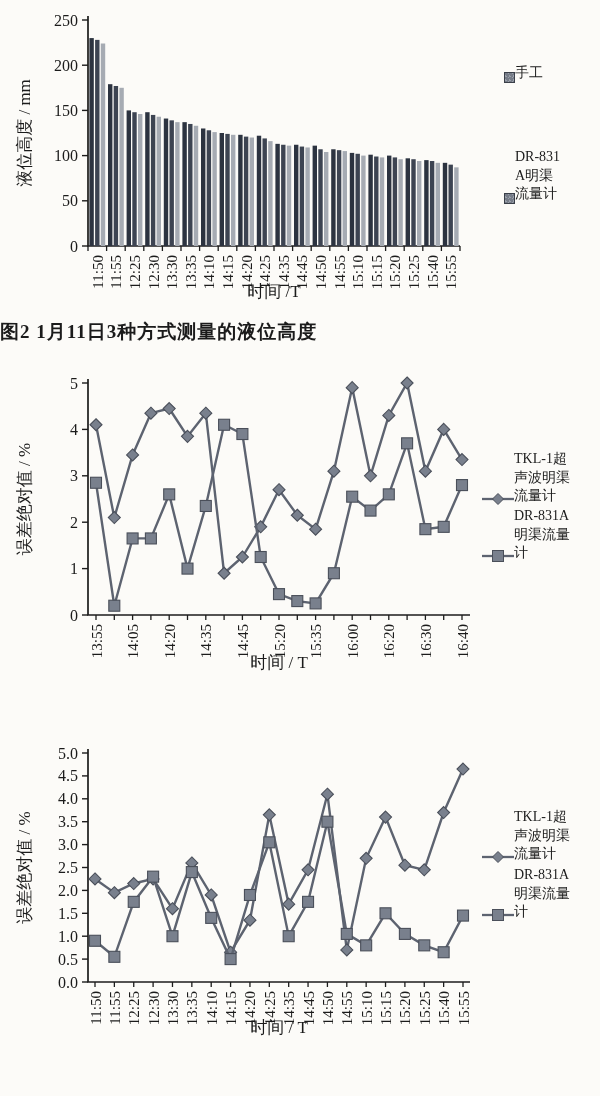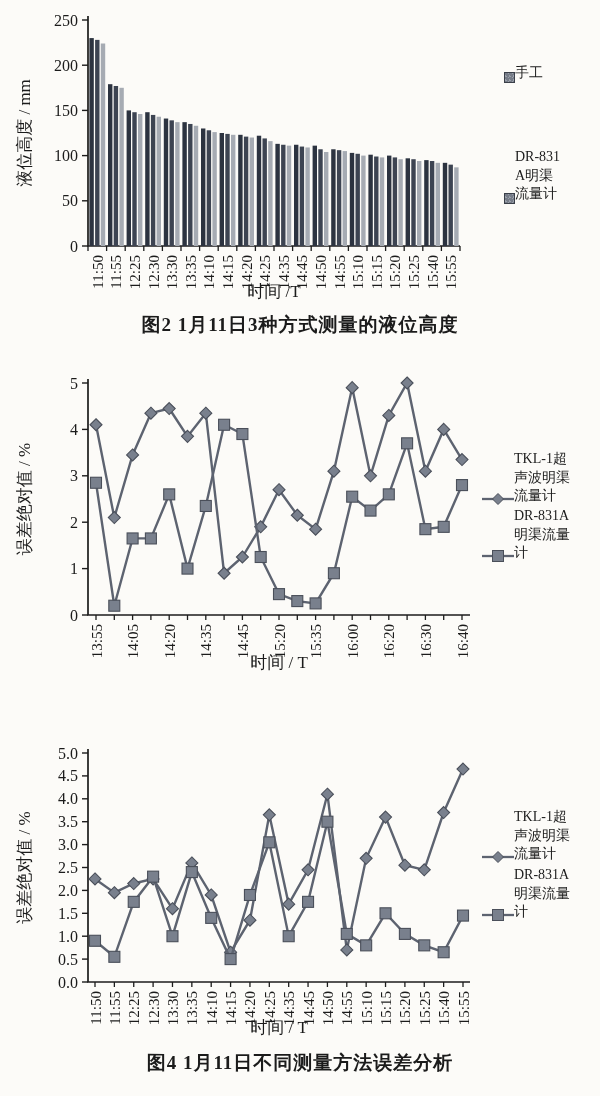--- a/index.html
+++ b/index.html
@@ -5,22 +5,22 @@
   html,body{margin:0;padding:0;}
   .page{
     position:relative;width:600px;height:1096px;overflow:hidden;
     background:#fcfbf8;
     font-family:"Liberation Serif","DejaVu Serif",serif;
     color:#1b1b1b;
   }
   svg{position:absolute;left:0;display:block;}
   svg text{font-family:"Liberation Serif","DejaVu Serif",serif;fill:#1b1b1b;}
   .fig-caption{
-    position:absolute;left:0;width:100%;text-align:center;
-    font-size:19px;font-weight:bold;letter-spacing:1px;
+    position:absolute;left:0;width:100%;text-align:left;
+    font-size:19px;font-weight:bold;letter-spacing:1px;margin-top:7px;
   }
   .legend-item{
     position:absolute;display:flex;align-items:flex-end;
   }
   .lg-text{
     font-size:14px;line-height:18.5px;width:58px;word-break:break-all;
   }
   .lg-text-wide{width:52px;}
   .sq-swatch{
     display:inline-block;width:9px;height:9px;margin-top:4px;
@@ -387,15 +387,14 @@
     </svg>
     <div class="lg-text">TKL-1超声波明渠流量计</div>
   </div>
   <div class="legend-item" style="left:482px;top:866px">
     <svg class="lg-mark" width="32" height="14">
       <line x1="0" y1="7" x2="32" y2="7" stroke="#5d6370" stroke-width="2.3"></line>
       <rect x="10.5" y="1.5" width="11" height="11" fill="#79808d" stroke="#4a4f5a"></rect>
     </svg>
     <div class="lg-text">DR-831A明渠流量计</div>
   </div>
-  <div class="fig-caption" style="top:1050px">图4  1月11日不同测量方法误差分析</div>
 
 </div>
 
 </body></html>

